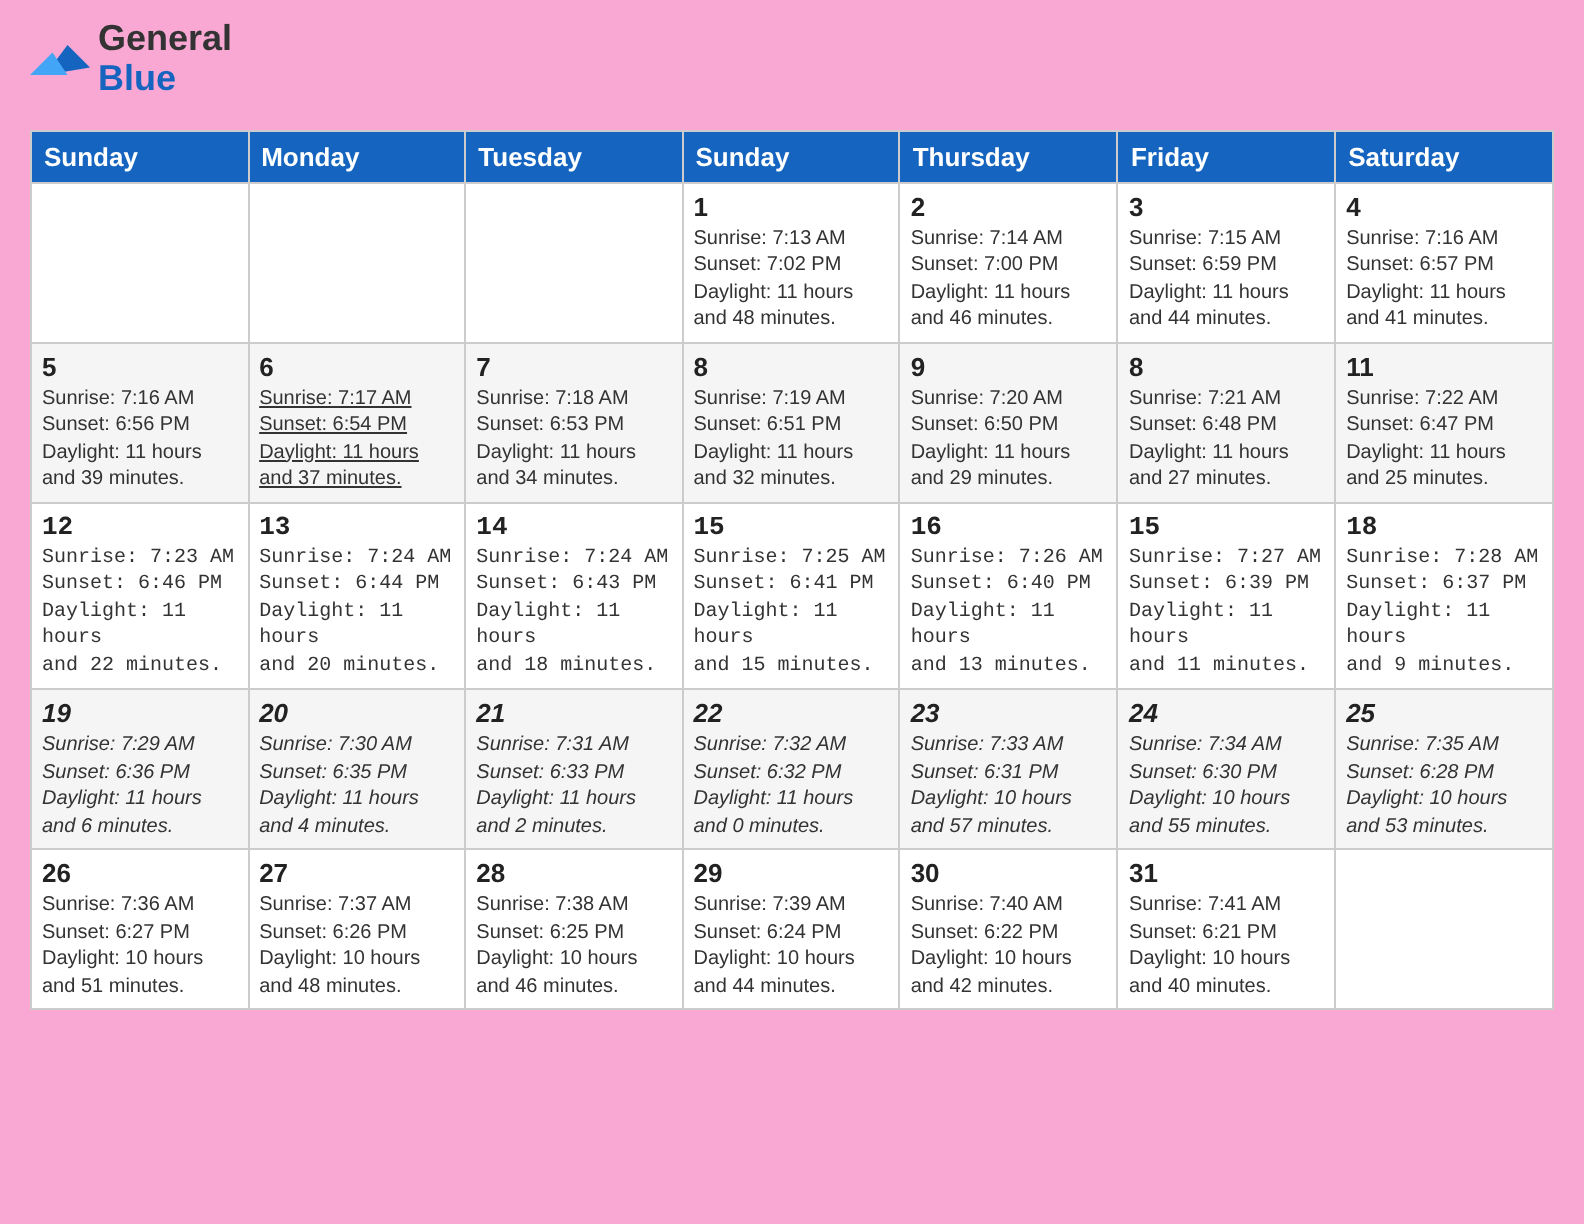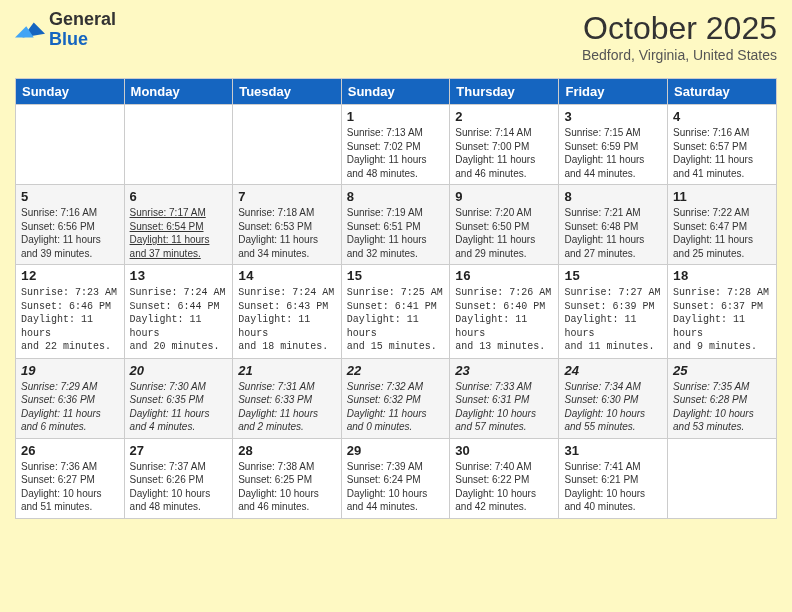--- a/index.html
+++ b/index.html
@@ -7,21 +7,21 @@
       font-family: Arial, sans-serif;
       background: #fff;
       width: 792px;
       height: 612px;
       overflow: hidden;
     }
     .page {
       width: 792px;
       min-height: 612px;
       padding: 10px 15px 10px 15px;
-      background: #fef9c3;
+      background: #f9a8d4;
     }
     .header {
       display: flex;
       justify-content: space-between;
       align-items: flex-start;
       margin-bottom: 8px;
     }
     .logo {
       display: flex;
       align-items: center;
@@ -121,24 +121,20 @@
     <div class="logo">
       <svg class="logo-icon" viewBox="0 0 40 40" xmlns="http://www.w3.org/2000/svg">
         <polygon points="10,30 25,10 40,25" fill="#1565c0"></polygon>
         <polygon points="0,30 15,15 25,30" fill="#42a5f5"></polygon>
       </svg>
       <div class="logo-text">
         <span class="logo-general">General</span>
         <span class="logo-blue">Blue</span>
       </div>
     </div>
-    <div class="title-block">
-      <div class="month-title">October 2025</div>
-      <div class="location">Bedford, Virginia, United States</div>
-    </div>
   </div>
 
   <table class="calendar">
     <thead>
       <tr>
         <th>Sunday</th>
         <th>Monday</th>
         <th>Tuesday</th>
         <th>Sunday</th>
         <th>Thursday</th>

